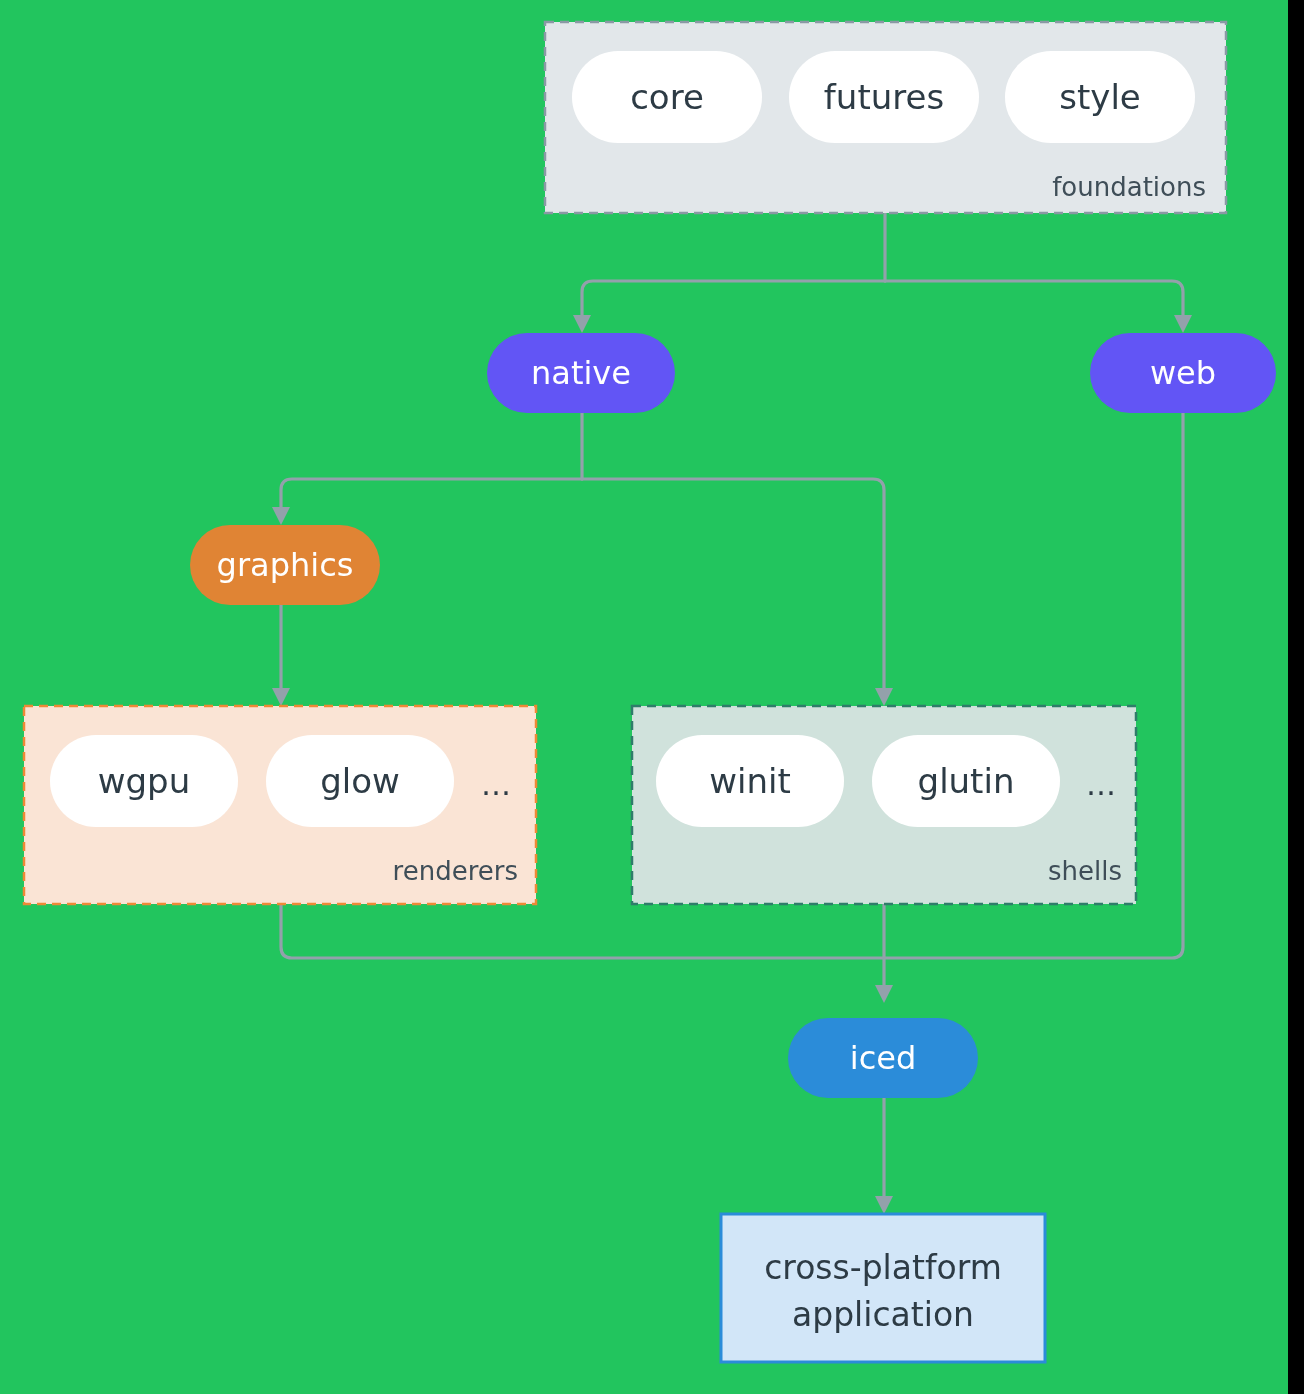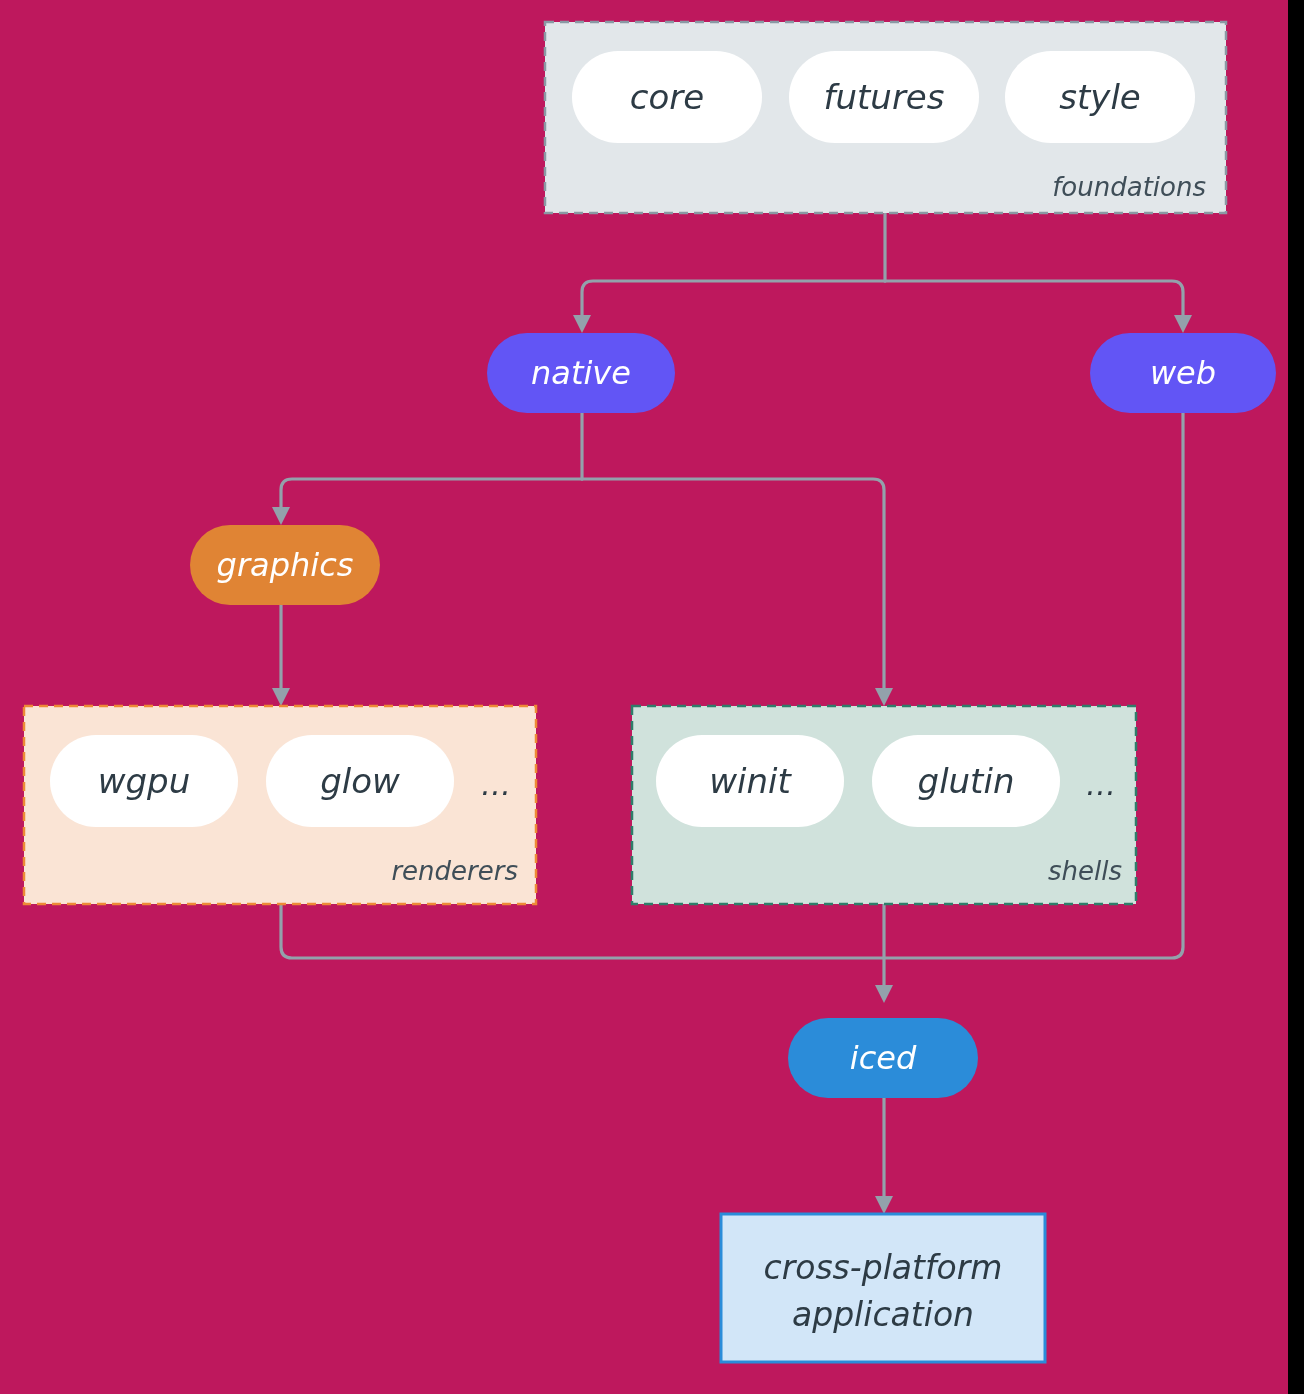--- a/index.html
+++ b/index.html
@@ -10,22 +10,21 @@
   body {
     width: 1304px;
     height: 1394px;
     font-family: "DejaVu Sans", sans-serif;
     overflow: hidden;
   }
   #diagram-root {
     position: relative;
     width: 1288px;
     height: 1394px;
-    background: #be185d;
-    font-style: italic;
+    background: #22c55e;
   }
   svg#diagram {
     display: block;
     width: 1304px;
     height: 1394px;
   }
   .node-label {
     font-family: "DejaVu Sans", sans-serif;
     dominant-baseline: middle;
     text-anchor: middle;

